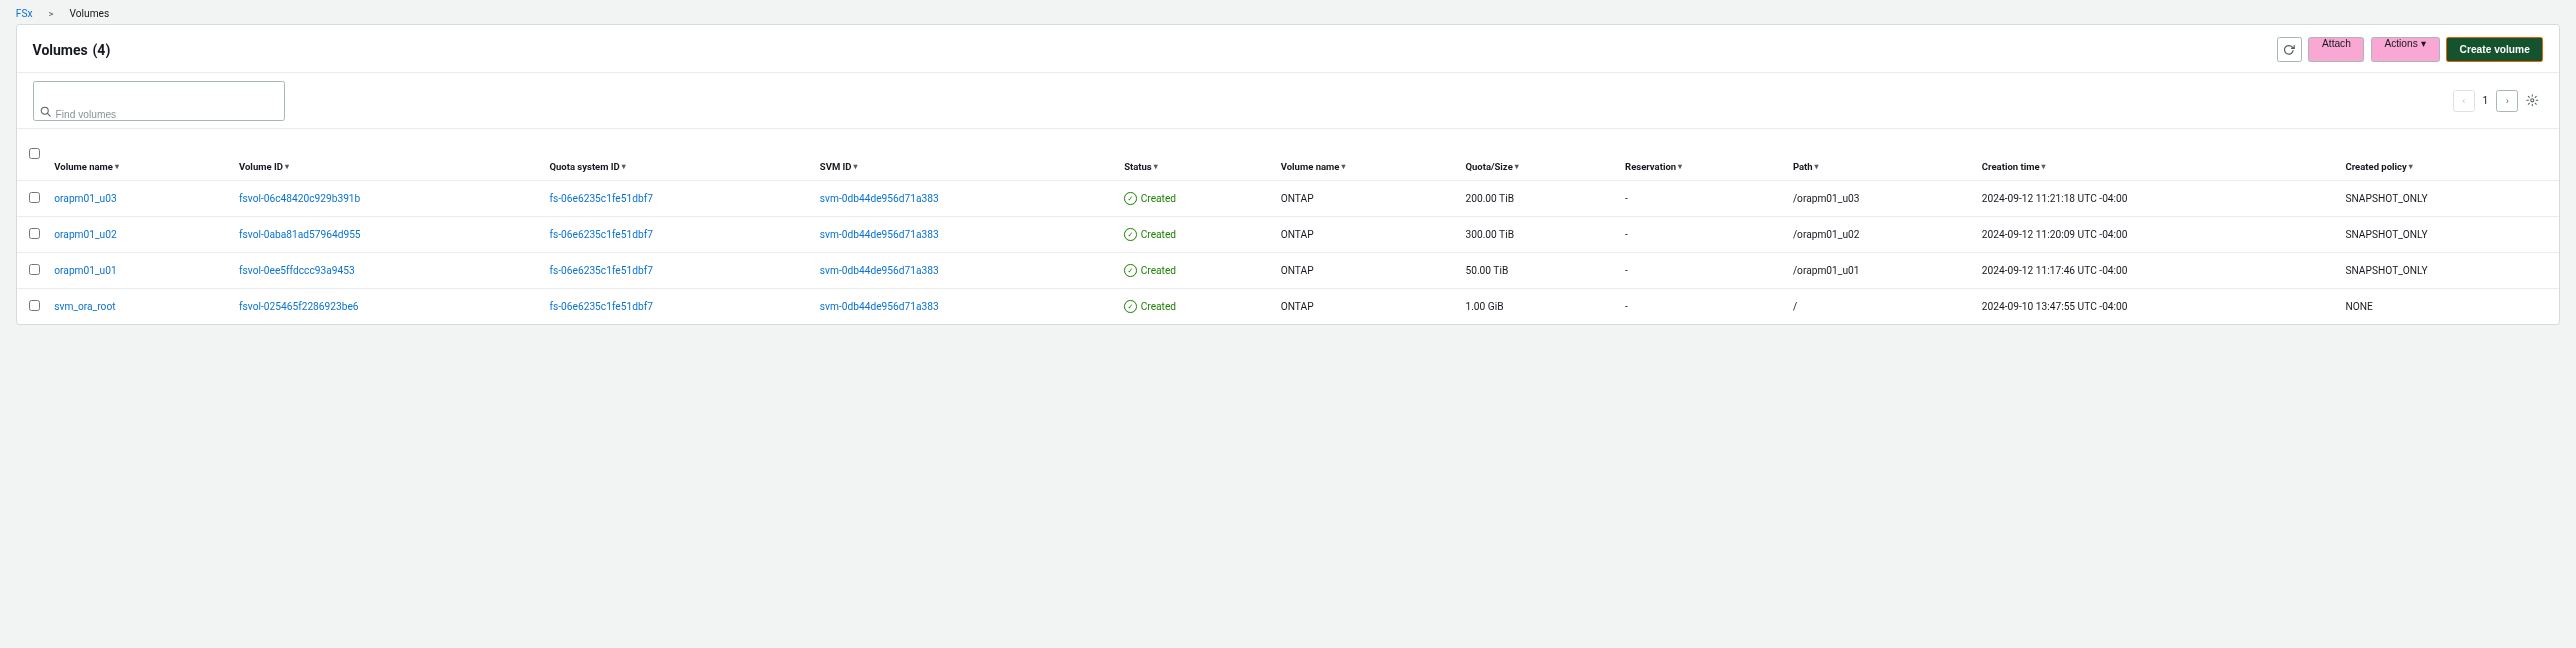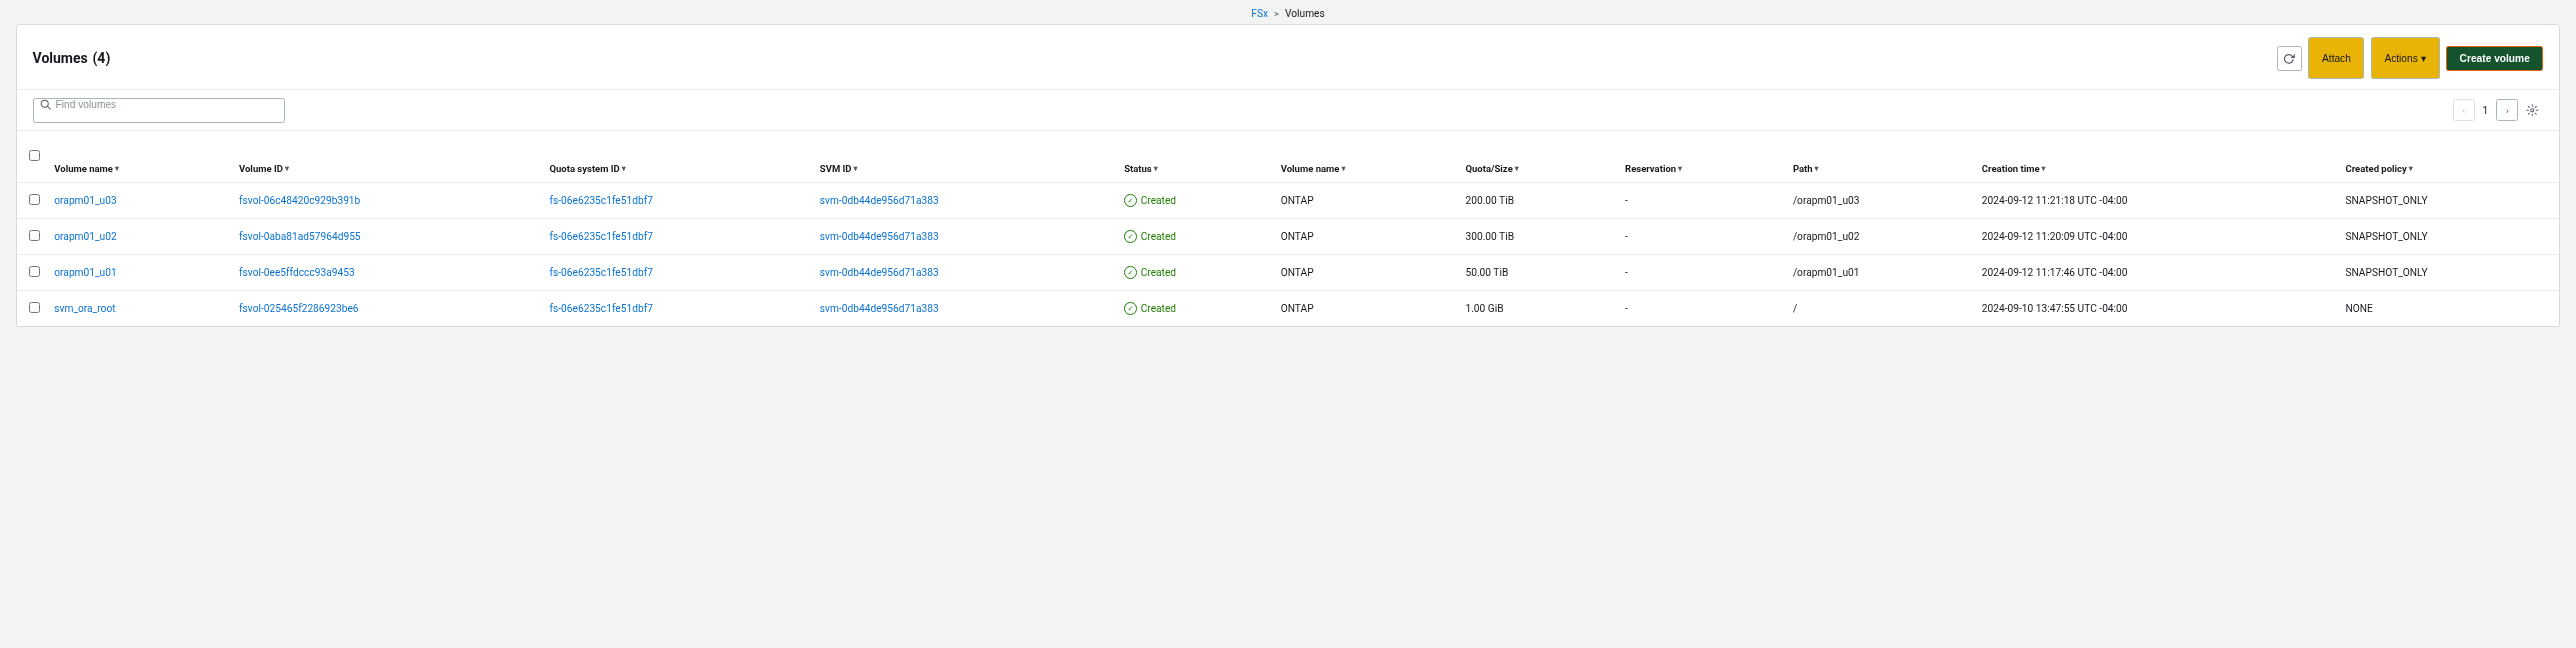--- a/index.html
+++ b/index.html
@@ -5,25 +5,24 @@
     * { box-sizing: border-box; margin: 0; padding: 0; }
     body {
       font-family: -apple-system, BlinkMacSystemFont, "Segoe UI", Roboto, Arial, sans-serif;
       font-size: 10.2px;
       background: #f2f3f3;
       color: #16191f;
     }
     .breadcrumb {
       display: flex;
       align-items: center;
-      gap: 6px;
+      gap: 16px;
       padding: 7.9px 15.8px 4.7px 15.8px;
       font-size: 10.2px;
       color: #545b64;
-      justify-content: center;
     }
     .breadcrumb a {
       color: #0972d3;
       text-decoration: none;
     }
     .breadcrumb-separator { color: #545b64; font-size: 9.5px; }
     .breadcrumb-current { color: #16191f; }
 
     .page-container {
       margin: 0 15.8px 15.8px 15.8px;
@@ -60,30 +59,30 @@
       border-radius: 2.4px;
       cursor: pointer;
       display: flex;
       align-items: center;
       justify-content: center;
       color: #545b64;
       font-size: 11px;
     }
 
     .btn-default {
-      height: 42px;
+      height: 25px;
       padding: 0 12.6px;
       border: 0.8px solid #aab7b8;
-      background: #eab308;
+      background: #f9a8d4;
       border-radius: 2.4px;
       cursor: pointer;
       font-size: 10.2px;
       color: #16191f;
       display: flex;
-      align-items: center;
+      align-items: flex-start;
       gap: 3.2px;
     }
 
     .btn-primary {
       height: 25px;
       padding: 0 12.6px;
       border: 0.8px solid #eb5f07;
       background: #14532d;
       border-radius: 2.4px;
       cursor: pointer;
@@ -95,27 +94,27 @@
     .toolbar {
       display: flex;
       align-items: center;
       justify-content: space-between;
       padding: 7.9px 15.8px;
       border-bottom: 0.8px solid #eaeded;
     }
 
     .search-box {
       display: flex;
-      align-items: flex-start;
+      align-items: flex-end;
       border: 0.8px solid #aab7b8;
       border-radius: 2.4px;
       background: #fff;
       padding: 0 6.3px;
       width: 252px;
-      height: 25px;
+      height: 40px;
       gap: 4.7px;
     }
     .search-box input {
       border: none;
       outline: none;
       font-size: 10.2px;
       width: 100%;
       color: #16191f;
     }
     .search-box input::placeholder { color: #879596; }

